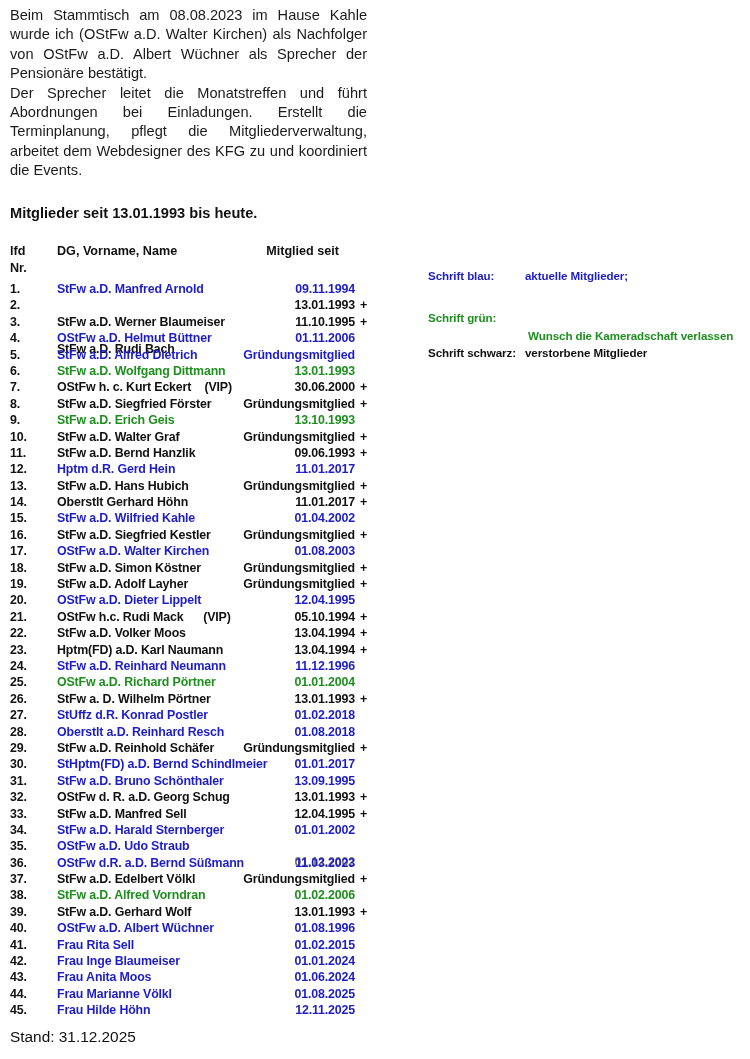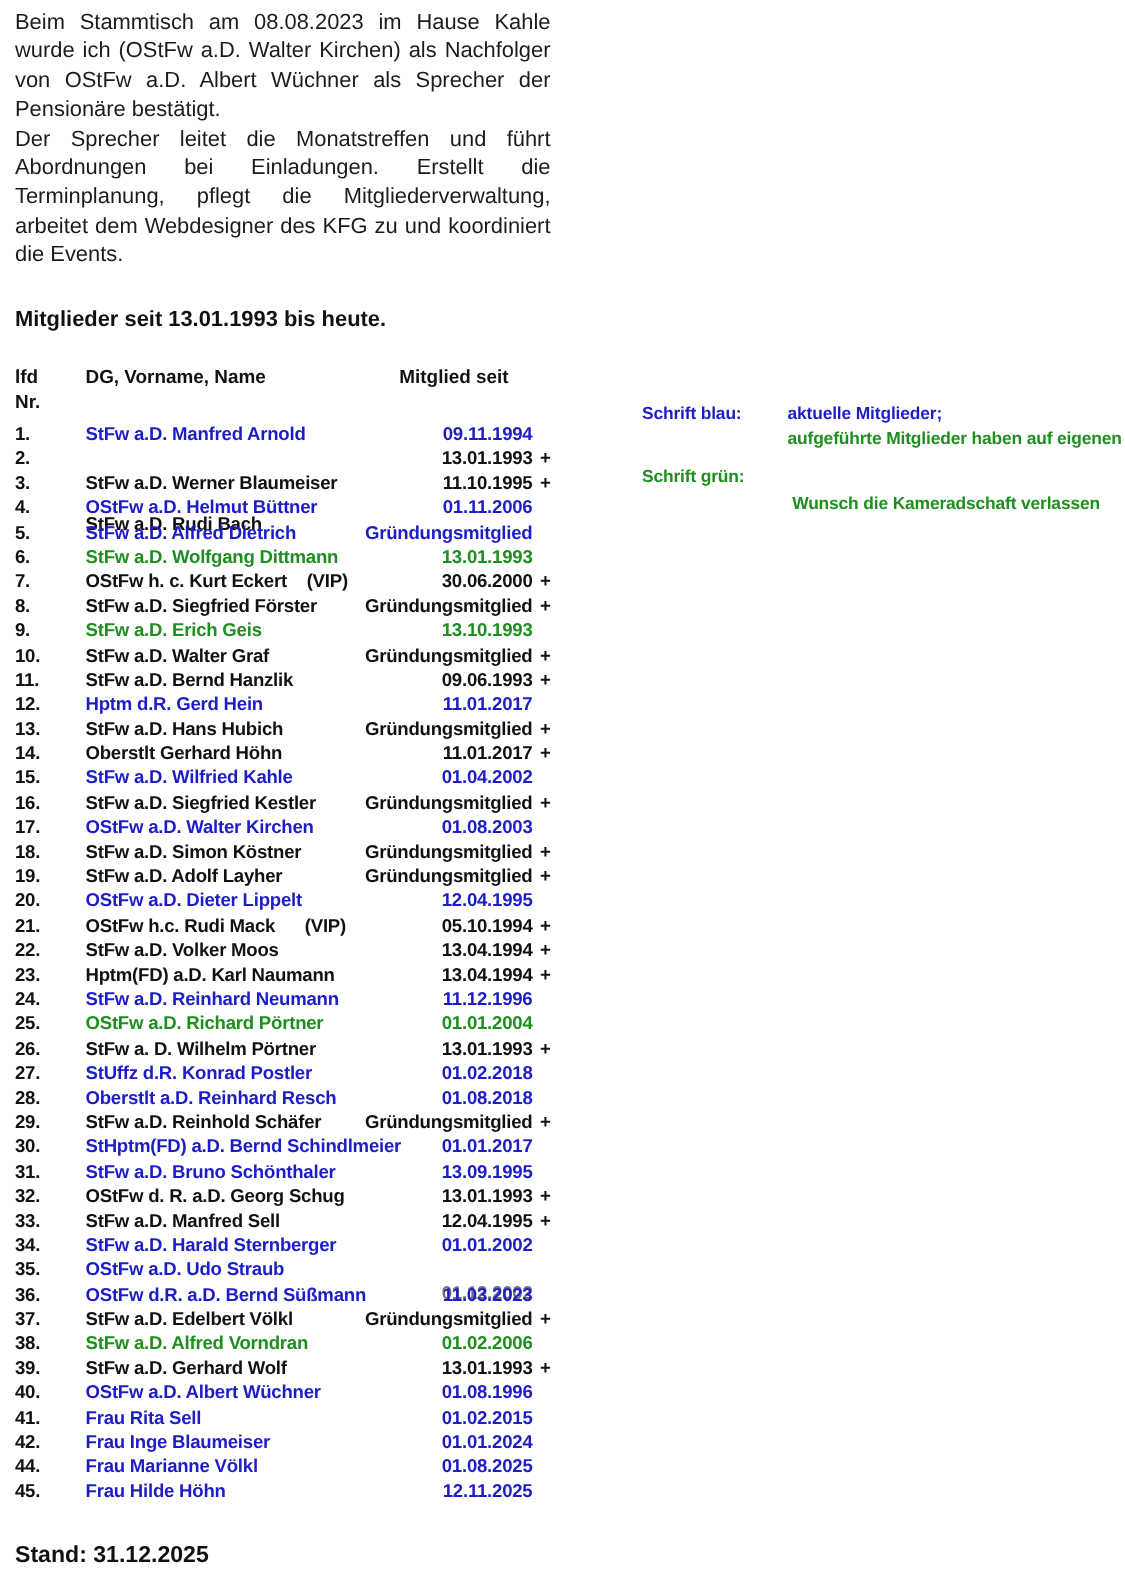--- a/index.html
+++ b/index.html
@@ -37,21 +37,21 @@
   .c-plus { width:18px; flex:none; padding-left:5px; color:#111111; }
   .legend {
     position:absolute; left:428px; top:267px;
     font-size:11.6px; font-weight:700; line-height:17.3px; letter-spacing:-0.1px;
   }
   .legend-row { display:flex; white-space:pre; }
   .l-label { width:97px; flex:none; }
   .l-text { flex:none; }
   .footer {
     position:absolute; left:10px; top:1028px;
-    font-size:15.4px; font-weight:700; color:#111111; white-space:pre;text-align:center;
+    font-size:15.4px; font-weight:400; color:#111111; white-space:pre;text-align:center;
   }
 </style>
 </head>
 <body>
 
 <div class="intro">
   <p>Beim Stammtisch am 08.08.2023 im Hause Kahle wurde ich (OStFw a.D. Walter Kirchen) als Nachfolger von OStFw a.D. Albert Wüchner als Sprecher der Pensionäre bestätigt.</p>
   <p>Der Sprecher leitet die Monatstreffen und führt Abordnungen bei Einladungen. Erstellt die Terminplanung, pflegt die Mitgliederverwaltung, arbeitet dem Webdesigner des KFG zu und koordiniert die Events.</p>
 </div>
 
@@ -355,20 +355,26 @@
       <span class="c-plus"></span>
     </div>
 
     <div class="row">
       <span class="c-nr">42.</span>
       <span class="c-name" style="color: rgb(29, 29, 200);">Frau Inge Blaumeiser</span>
       <span class="c-since" style="color: rgb(29, 29, 200);">01.01.2024</span>
       <span class="c-plus"></span>
     </div>
 
+    <div class="row">
+      <span class="c-nr">43.</span>
+      <span class="c-name" style="color: rgb(29, 29, 200);">Frau Anita Moos</span>
+      <span class="c-since" style="color: rgb(29, 29, 200);">01.06.2024</span>
+      <span class="c-plus"></span>
+    </div>
 
     <div class="row">
       <span class="c-nr">44.</span>
       <span class="c-name" style="color: rgb(29, 29, 200);">Frau Marianne Völkl</span>
       <span class="c-since" style="color: rgb(29, 29, 200);">01.08.2025</span>
       <span class="c-plus"></span>
     </div>
 
     <div class="row">
       <span class="c-nr">45.</span>
@@ -380,23 +386,26 @@
 
 <div class="legend">
 
     <div class="legend-row">
       <span class="l-label" style="color: rgb(29, 29, 200);">Schrift blau:</span>
       <span class="l-text" style="color: rgb(29, 29, 200);">aktuelle Mitglieder;</span>
     </div>
 
     <div class="legend-row">
       <span class="l-label" style="color: rgb(30, 143, 30); margin-top: 25px;">Schrift grün:</span>
-      <span class="l-text" style="color: rgb(30, 143, 30);">aufgeführte Mitglieder haben auf eigenen</span>
     </div>
 
     <div class="legend-row">
       <span class="l-label" style="color: rgb(30, 143, 30);"></span>
       <span class="l-text" style="color: rgb(30, 143, 30);"> Wunsch die Kameradschaft verlassen</span>
     </div>
 
+    <div class="legend-row">
+      <span class="l-label" style="color: rgb(17, 17, 17);">Schrift schwarz:</span>
+      <span class="l-text" style="color: rgb(17, 17, 17);">verstorbene Mitglieder</span>
+    </div>
   </div>
 
 <div class="footer">Stand: 31.12.2025</div>
 
 </body></html>

